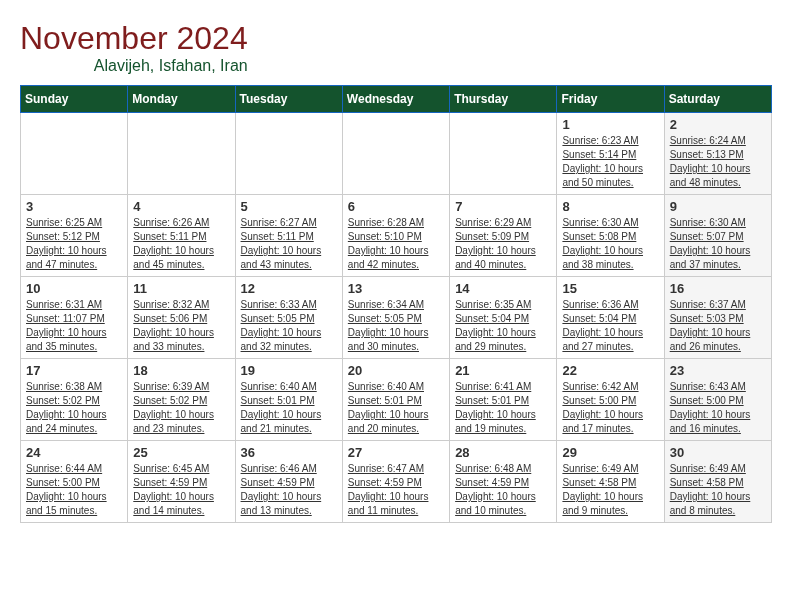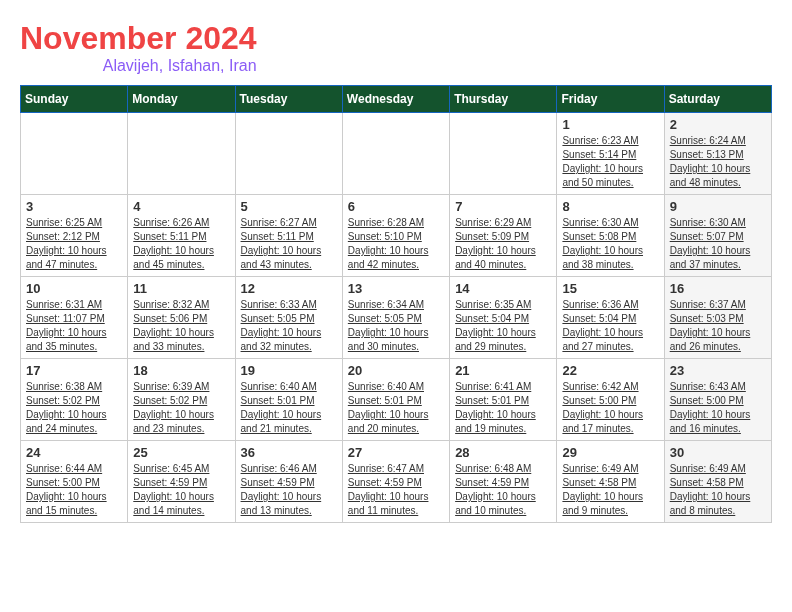--- a/index.html
+++ b/index.html
@@ -28,26 +28,26 @@
     }
     .logo-general { color: #333; }
     .logo-blue { color: #1565c0; }
     .logo-icon {
       width: 28px;
       height: 28px;
     }
     .title-block { text-align: right; }
     .month-title {
       font-size: 32px;
-      font-weight: bold;
-      color: #ef4444;
+      font-weight: normal;
+      color: #7f1d1d;
     }
     .location {
       font-size: 16px;
-      color: #8b5cf6;
+      color: #14532d;
     }
     table {
       width: 100%;
       border-collapse: collapse;
       table-layout: fixed;
     }
     th {
       background-color: #14532d;
       color: #fff;
       font-size: 12px;
@@ -121,21 +121,21 @@
           <div class="cell-text" style="white-space: pre-line;">Sunrise: 6:24 AM
 Sunset: 5:13 PM
 Daylight: 10 hours
 and 48 minutes.</div>
         </td>
       </tr>
       <tr>
         <td>
           <span class="day-num">3</span>
           <div class="cell-text" style="white-space: pre-line;">Sunrise: 6:25 AM
-Sunset: 2:12 PM
+Sunset: 5:12 PM
 Daylight: 10 hours
 and 47 minutes.</div>
         </td>
         <td>
           <span class="day-num">4</span>
           <div class="cell-text" style="white-space: pre-line;">Sunrise: 6:26 AM
 Sunset: 5:11 PM
 Daylight: 10 hours
 and 45 minutes.</div>
         </td>

